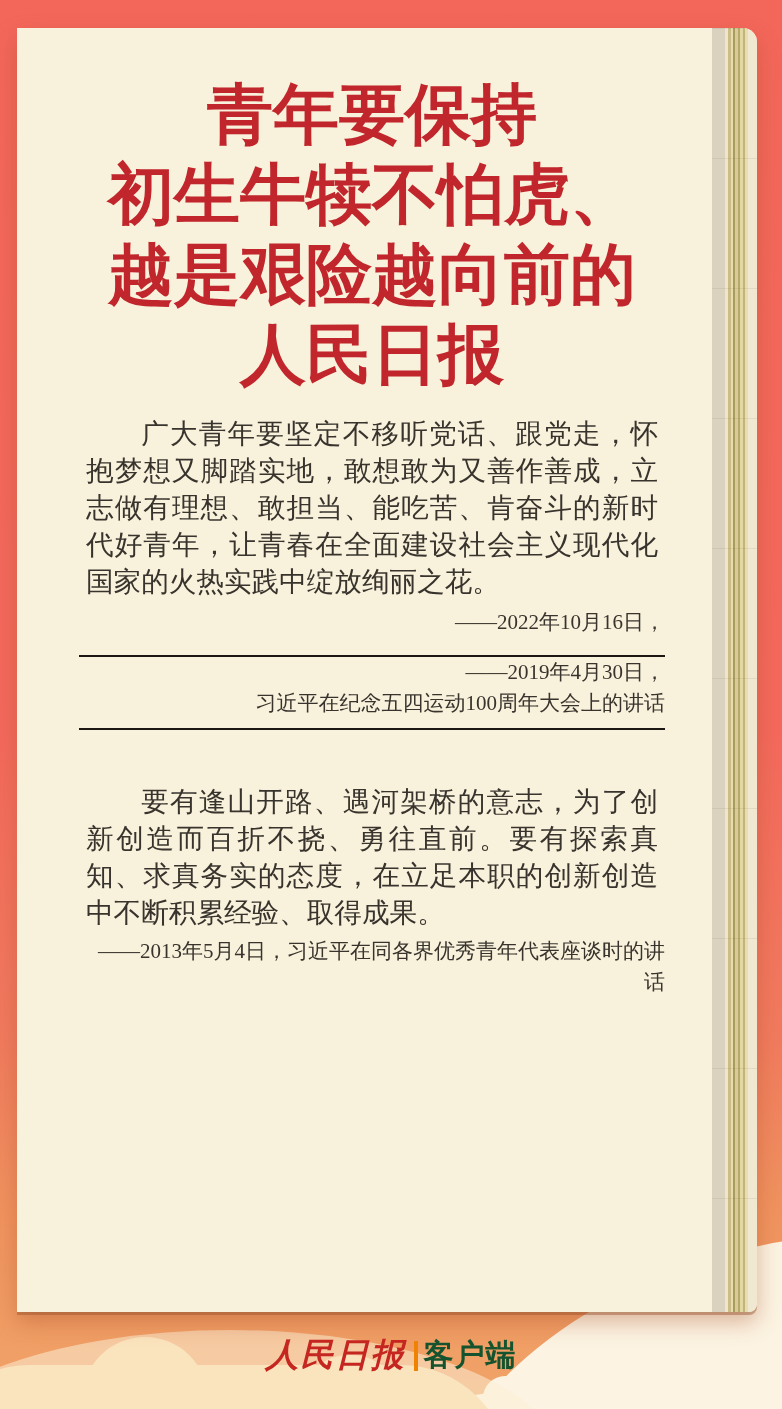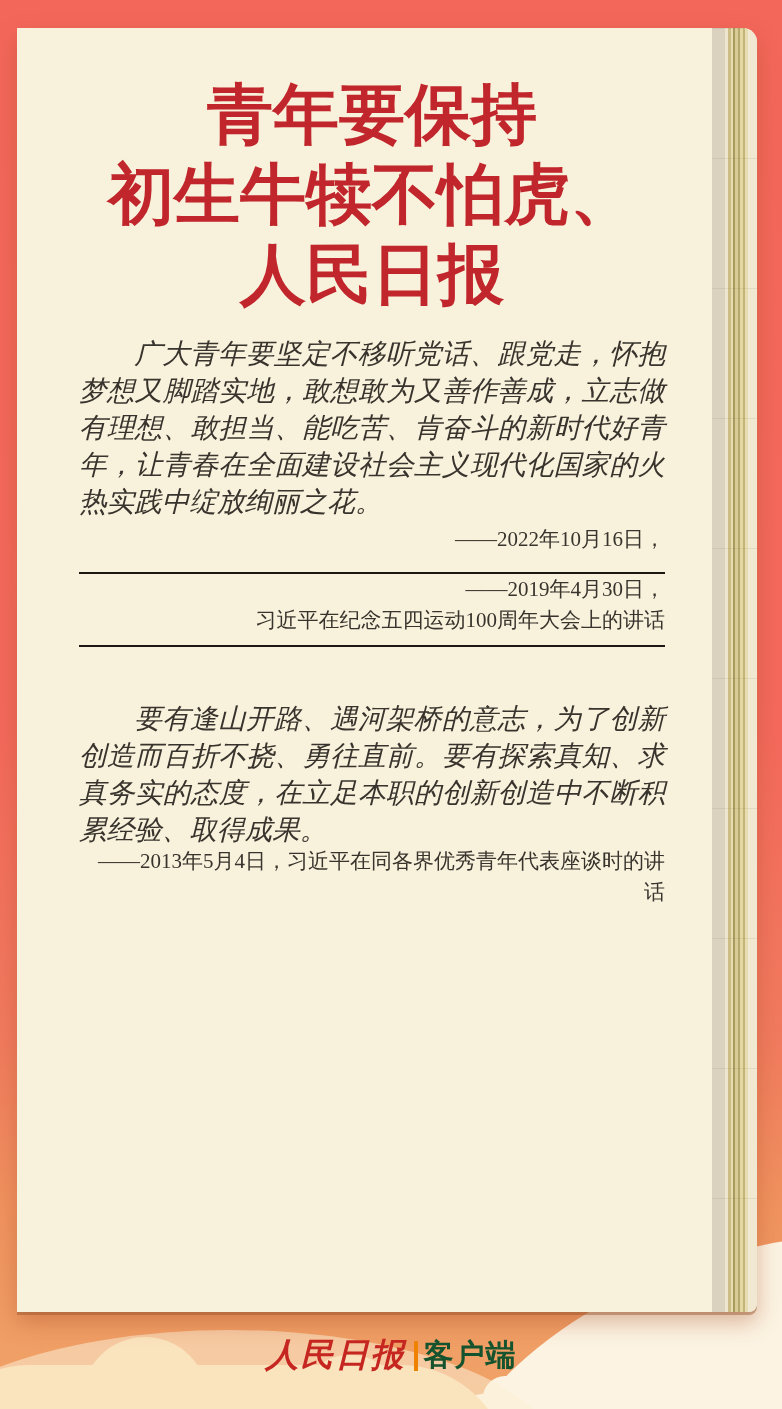--- a/index.html
+++ b/index.html
@@ -40,22 +40,22 @@
           #a89b5f 21px 23px,#d9cc96 23px 26px,#b7a96c 26px 28px,#e3d7a4 28px 31px,
           #c3b577 31px 33px,#e8ddb1 33px 36px,#f0e8d0 36px 45px);
       border-radius:0 14px 8px 0;}
 
   .content{position:absolute;left:62px;top:0;width:586px;}
 
   .title{margin:47px 0 0 0;text-align:center;color:#c1262c;
       font-size:66px;line-height:80px;font-weight:bold;letter-spacing:0;}
   .title span{display:block;}
 
-  .para{margin:0;color:#38342d;font-size:27.6px;line-height:37px;
-      text-align:justify;text-justify:inter-character;text-indent:2em;font-style:italic;}
+  .para{margin:7px;color:#38342d;font-size:27.6px;line-height:37px;
+      text-align:justify;text-justify:inter-character;text-indent:2em;}
   .para1{margin-top:20px;}
   .para2{margin-top:47px;}
   .para3{margin-top:53px;}
 
   .attr{color:#38342d;font-size:21px;line-height:31px;text-align:right;}
   .attr1{margin-top:4px;}
   .attr2{margin-top:0;}
   .attr3{margin-top:-2px;}
 
   .divider{height:2px;background:#1c1713;margin:0;}
@@ -92,20 +92,21 @@
   </div>
 
   <div class="page">
     <div class="page-edge"></div>
 
     <div class="content">
 
       <h1 class="title">
         <span>青年要保持</span>
         <span>初生牛犊不怕虎、</span>
+        <span>越是艰险越向前的</span>
         <span>人民日报</span>
       </h1>
 
       <p class="para para1">广大青年要坚定不移听党话、跟党走，怀抱梦想又脚踏实地，敢想敢为又善作善成，立志做有理想、敢担当、能吃苦、肯奋斗的新时代好青年，让青春在全面建设社会主义现代化国家的火热实践中绽放绚丽之花。</p>
       <div class="attr attr1">
         <div>——2022年10月16日，</div>
       </div>
 
       <div class="divider divider1"></div>
 

